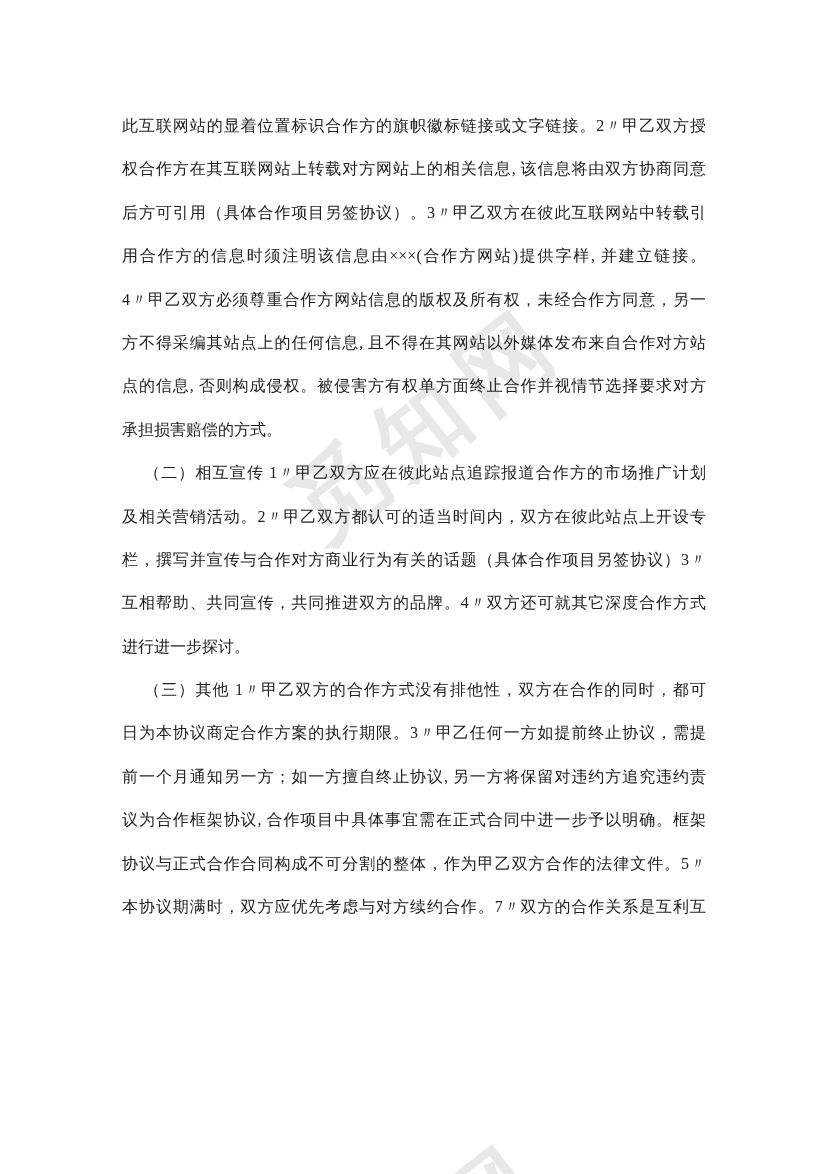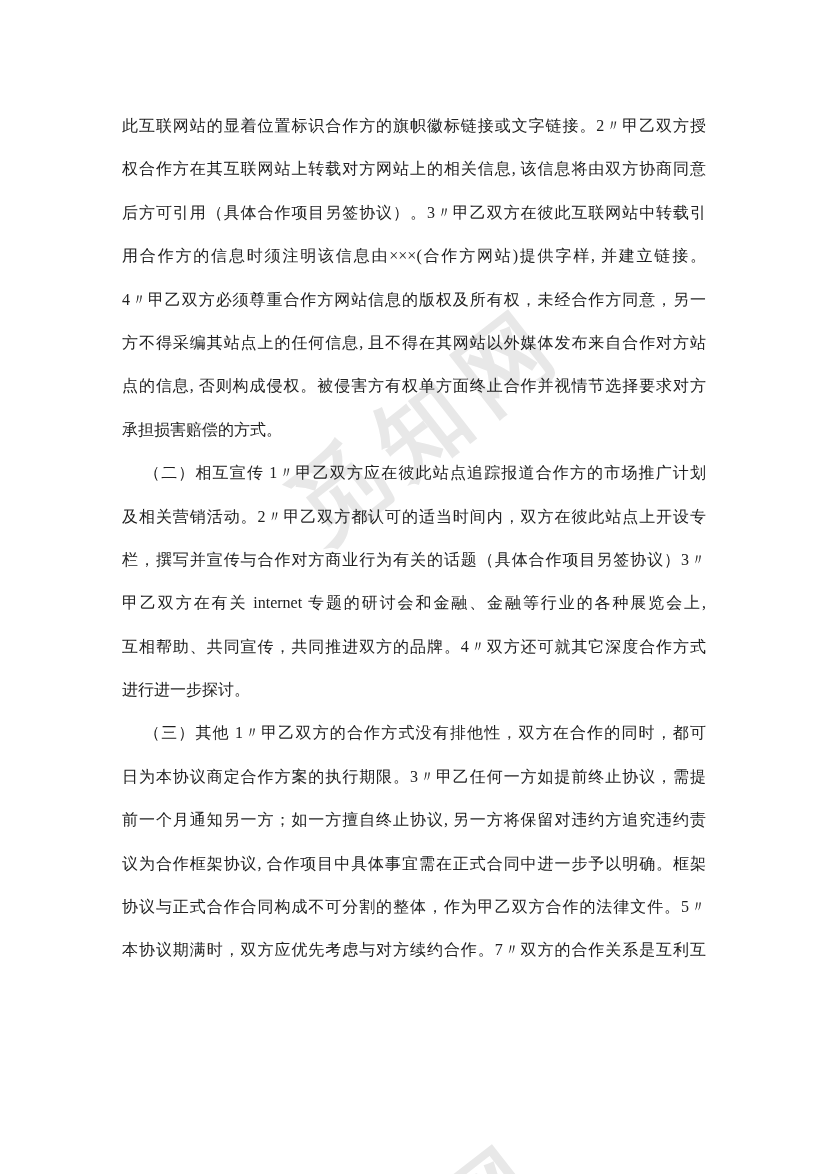--- a/index.html
+++ b/index.html
@@ -63,21 +63,20 @@
         <div class="line">用合作方的信息时须注明该信息由×××(合作方网站)提供字样, 并建立链接。</div>
         <div class="line">4〃甲乙双方必须尊重合作方网站信息的版权及所有权，未经合作方同意，另一</div>
         <div class="line">方不得采编其站点上的任何信息, 且不得在其网站以外媒体发布来自合作对方站</div>
         <div class="line">点的信息, 否则构成侵权。被侵害方有权单方面终止合作并视情节选择要求对方</div>
         <div class="line short">承担损害赔偿的方式。</div>
       </div>
       <div class="paragraph">
         <div class="line indent">（二）相互宣传 1〃甲乙双方应在彼此站点追踪报道合作方的市场推广计划</div>
         <div class="line">及相关营销活动。2〃甲乙双方都认可的适当时间内，双方在彼此站点上开设专</div>
         <div class="line">栏，撰写并宣传与合作对方商业行为有关的话题（具体合作项目另签协议）3〃</div>
-        <div class="line">甲乙双方在有关 internet 专题的研讨会和金融、金融等行业的各种展览会上,</div>
         <div class="line">互相帮助、共同宣传，共同推进双方的品牌。4〃双方还可就其它深度合作方式</div>
         <div class="line short">进行进一步探讨。</div>
       </div>
       <div class="paragraph">
         <div class="line indent">（三）其他 1〃甲乙双方的合作方式没有排他性，双方在合作的同时，都可</div>
         <div class="line">日为本协议商定合作方案的执行期限。3〃甲乙任何一方如提前终止协议，需提</div>
         <div class="line">前一个月通知另一方；如一方擅自终止协议, 另一方将保留对违约方追究违约责</div>
         <div class="line">议为合作框架协议, 合作项目中具体事宜需在正式合同中进一步予以明确。框架</div>
         <div class="line">协议与正式合作合同构成不可分割的整体，作为甲乙双方合作的法律文件。5〃</div>
         <div class="line">本协议期满时，双方应优先考虑与对方续约合作。7〃双方的合作关系是互利互</div>

